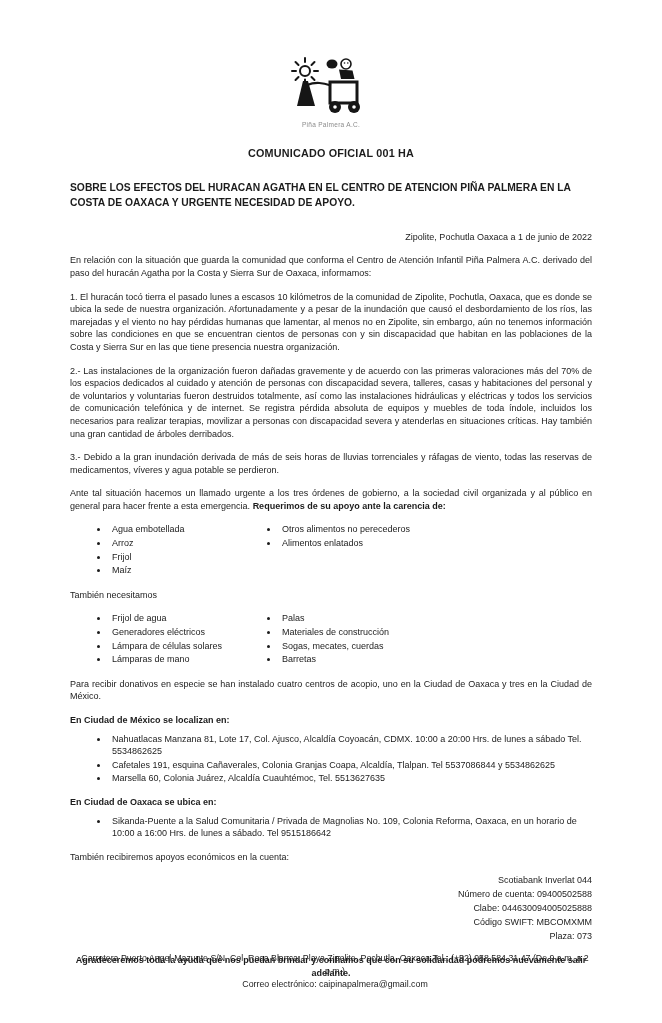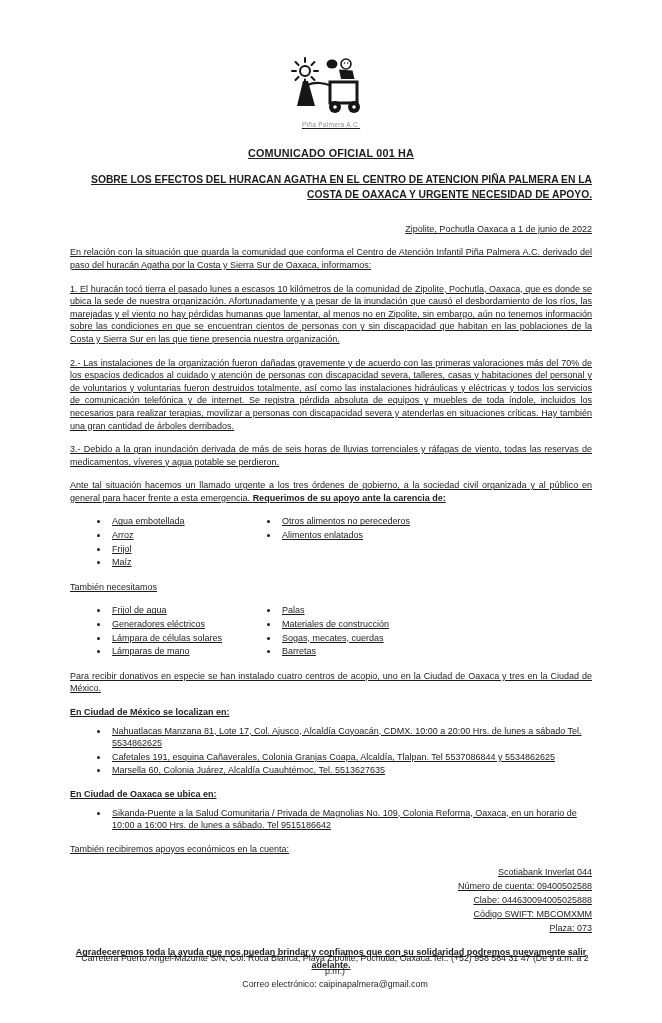--- a/index.html
+++ b/index.html
@@ -1,26 +1,26 @@
 <!DOCTYPE html>
 <html><head>
 <meta charset="utf-8">
 <style>
   html,body{margin:0;padding:0;background:#ffffff;}
   .page{
     width:662px;height:1023px;box-sizing:border-box;
     padding:56px 70px 0 70px;
     font-family:"Liberation Sans",sans-serif;
     font-size:9px;line-height:12.6px;color:#1c1c1c;
-    position:relative;overflow:hidden;background:#ffffff;text-decoration:underline;
+    position:relative;overflow:hidden;background:#ffffff;
   }
   .logo{text-align:center;}
   .logo-caption{font-size:6.5px;color:#8b8b8b;margin-top:1px;letter-spacing:.3px;}
   .title{text-align:center;font-weight:bold;font-size:10.8px;margin-top:16px;letter-spacing:.2px;}
-  .subtitle{text-align:right;font-weight:bold;font-size:10.3px;line-height:15.5px;margin:12px auto 0;max-width:542px;}
+  .subtitle{text-align:left;font-weight:bold;font-size:10.3px;line-height:15.5px;margin:20px auto 0;max-width:542px;}
   .dateline{text-align:right;margin-top:20px;font-size:9px;}
   p{margin:11px 0 0;text-align:justify;}
   .bold{font-weight:bold;}
   .indent-bold{margin-left:32px;text-align:left;font-weight:bold;}
   .thanks{text-align:center;font-weight:bold;}
   .cols{display:grid;grid-template-columns:170px 172px 1fr;padding-left:24px;margin-top:11px;}
   ul{margin:0;padding-left:15px;}
   li{padding-left:3px;margin-bottom:1px;}
   ul.full{padding-left:39px;margin-top:6px;}
   ul.full li{margin-bottom:1px;}

